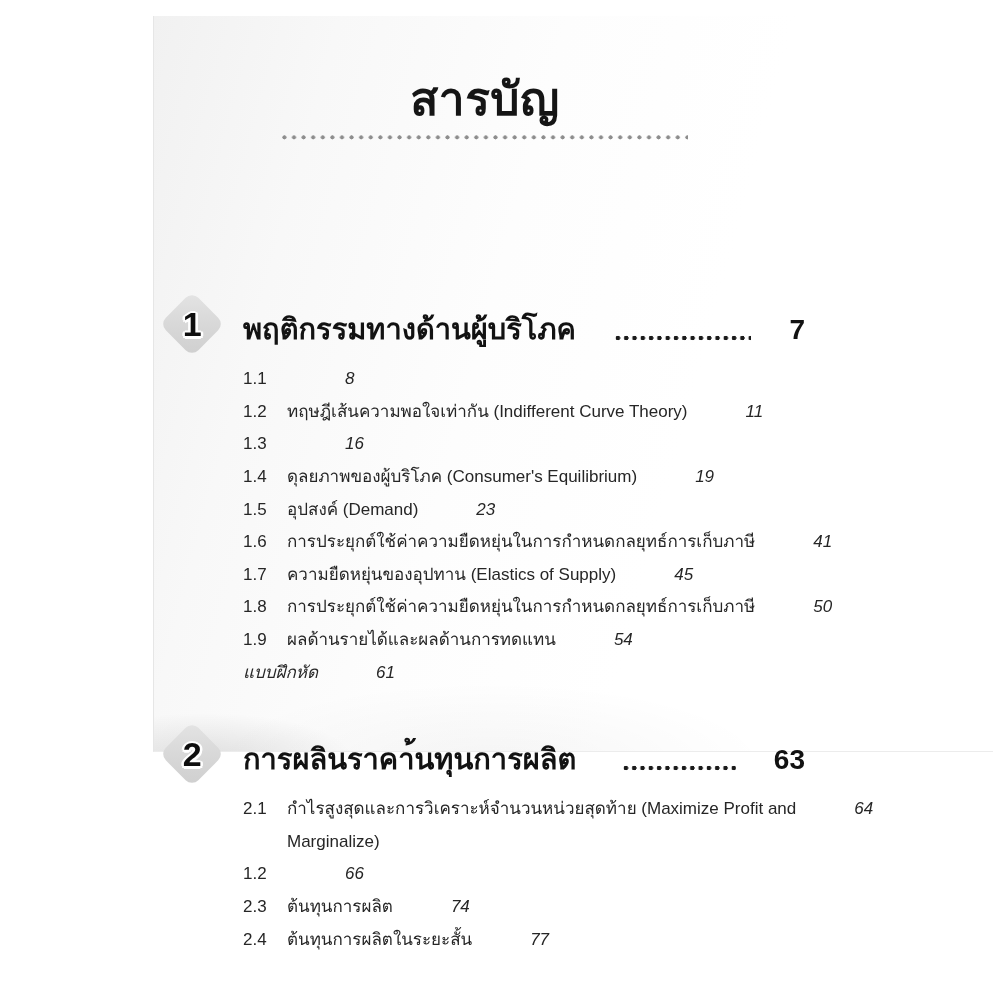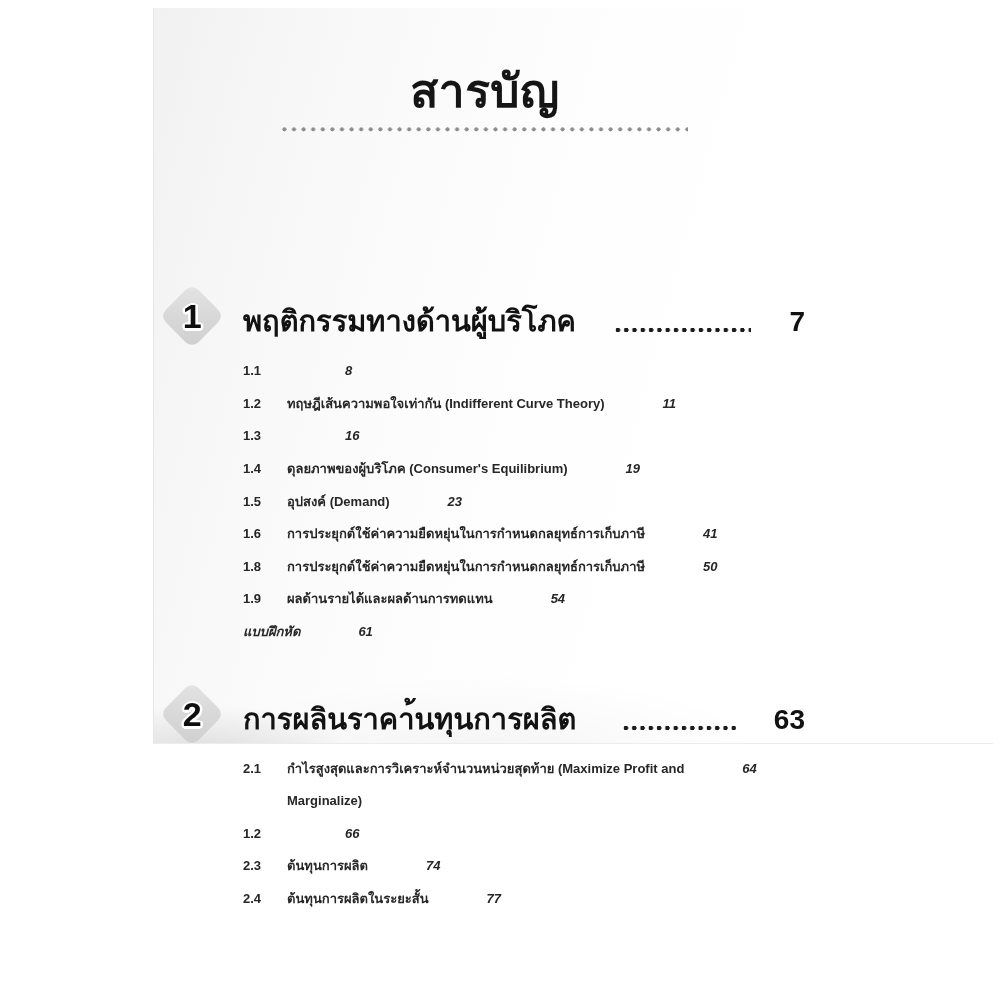--- a/index.html
+++ b/index.html
@@ -1,20 +1,20 @@
 <!DOCTYPE html>
 <html><head>
 <meta charset="utf-8">
 <style>
   * { margin:0; padding:0; box-sizing:border-box; }
   html,body { width:1000px; height:1000px; background:#ffffff;
     font-family:"Liberation Sans","DejaVu Sans",sans-serif; color:#222; overflow:hidden; }
 
   .scan-page{
-    position:absolute; left:153px; top:8px; width:840px; height:736px;
+    position:absolute; left:153px; top:16px; width:840px; height:736px;
     background:
       radial-gradient(230px 70px at 6% 101%, rgba(0,0,0,0.11), transparent 65%),
       radial-gradient(400px 120px at 40% 102%, rgba(0,0,0,0.04), transparent 70%),
       linear-gradient(105deg, #f1f1f1 0%, #f8f8f8 18%, #fdfdfd 40%, #ffffff 62%);
     border-left:1px solid #e6e6e6;
     border-bottom:1px solid #ececec;
   }
 
   
   .header{ margin:56px 0 0 128px; width:406px; text-align:center; }
@@ -53,21 +53,21 @@
     font-size:29px; font-weight:bold; color:#121212; white-space:pre; line-height:42px;
   }
   .leader{
     flex:1; height:6px; align-self:flex-end; margin:0 2px 9px 3px;
     background:radial-gradient(circle at 2.9px 3px,#1a1a1a 2.05px,transparent 2.55px) repeat-x;
     background-size:8.3px 6px;
   }
   .chapter-page{ font-size:28px; font-weight:bold; color:#121212; }
 
   .items{ margin:13px 0 0 89px; width:620px; }
-  .item{ display:flex; font-size:13px; color:#262626; line-height:32.6px;font-weight:bold; }
+  .item{ display:flex; font-size:17px; color:#262626; line-height:32.6px; }
   .item .no{ flex:0 0 44px; width:44px; }
   .item .label{ white-space:pre; }
   .item .pg{ font-style:italic; margin-left:58px; }
   .item.italic .label{ font-style:italic; }
 </style>
 </head>
 <body>
 
 <div class="scan-page">
 
@@ -114,20 +114,25 @@
     <span class="label">อุปสงค์ (Demand)</span>
     <span class="pg">23</span>
   </div>
 
   <div class="item">
     <span class="no">1.6</span>
     <span class="label">การประยุกต์ใช้ค่าความยืดหยุ่นในการกำหนดกลยุทธ์การเก็บภาษี</span>
     <span class="pg">41</span>
   </div>
 
+  <div class="item">
+    <span class="no">1.7</span>
+    <span class="label">ความยืดหยุ่นของอุปทาน (Elastics of Supply)</span>
+    <span class="pg">45</span>
+  </div>
 
   <div class="item">
     <span class="no">1.8</span>
     <span class="label">การประยุกต์ใช้ค่าความยืดหยุ่นในการกำหนดกลยุทธ์การเก็บภาษี</span>
     <span class="pg">50</span>
   </div>
 
   <div class="item">
     <span class="no">1.9</span>
     <span class="label">ผลด้านรายได้และผลด้านการทดแทน</span>

